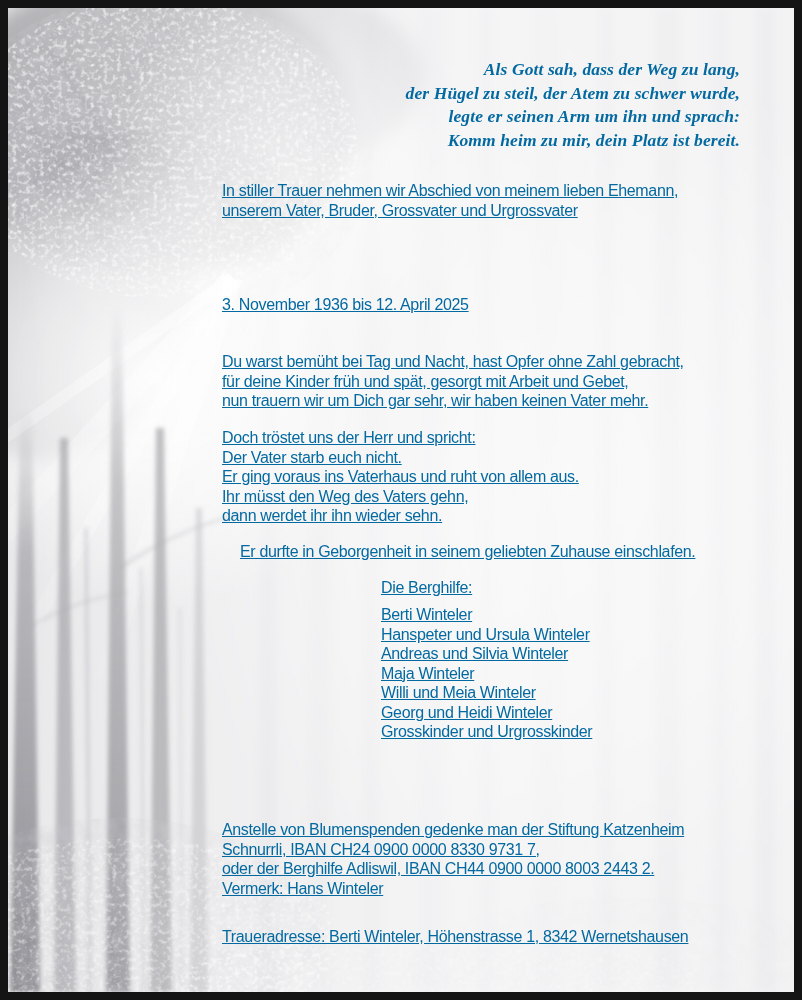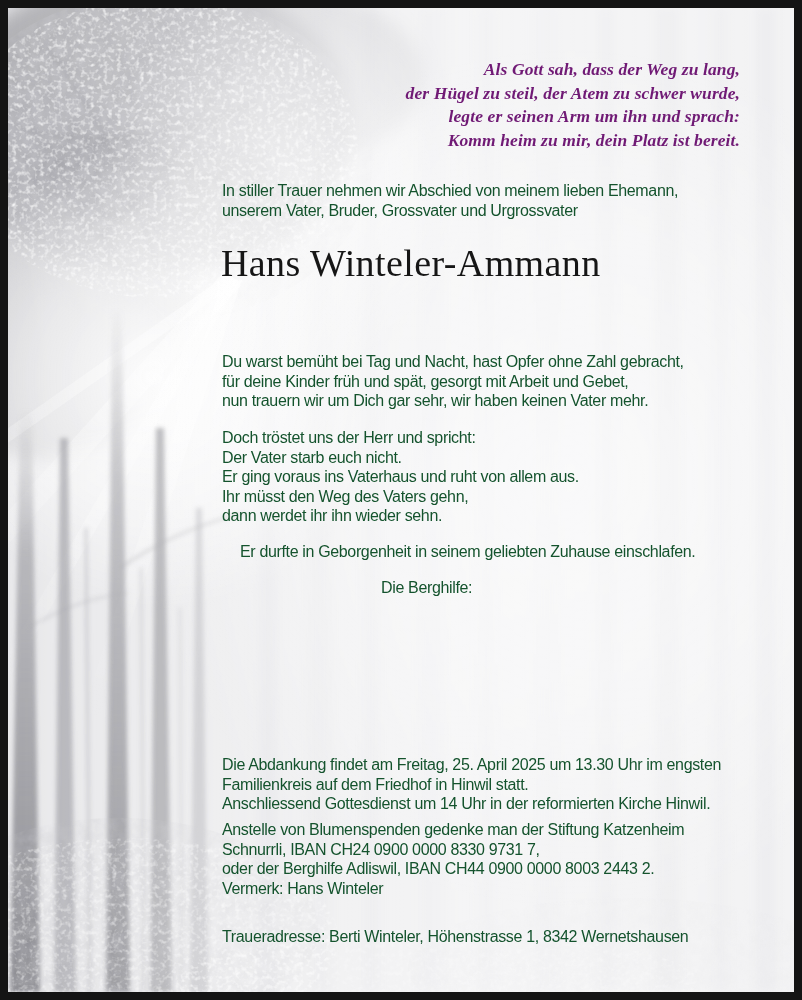--- a/index.html
+++ b/index.html
@@ -6,25 +6,25 @@
   .page{
     position:relative;
     width:802px;height:1000px;
     box-sizing:border-box;
     border:8px solid #141414;
     background:#e9e9eb;
     overflow:hidden;
     font-family:"Liberation Sans",sans-serif;
   }
   .bg{position:absolute;left:0;top:0;width:786px;height:984px;display:block;}
-  .txt{position:absolute;color:#14532d;font:400 16px/19.5px "Liberation Sans",sans-serif;letter-spacing:-0.35px;white-space:pre-line;}
+  .txt{position:absolute;color:#0369a1;font:400 16px/19.5px "Liberation Sans",sans-serif;letter-spacing:-0.35px;white-space:pre-line;text-decoration:underline;}
   .poem{
     position:absolute;top:50px;right:54px;text-align:right;
     font:italic 600 17.5px/23.5px "Liberation Serif",serif;
-    letter-spacing:0.1px;color:#701a75;white-space:pre-line;
+    letter-spacing:0.1px;color:#0369a1;white-space:pre-line;
   }
   .intro{top:173px;left:214px;}
   .name{
     position:absolute;top:234px;left:213px;margin:0;
     font:400 38px/1.15 "Liberation Serif",serif;
     letter-spacing:0.4px;color:#161616;white-space:nowrap;
   }
   .dates{top:287px;left:214px;}
   .verse1{top:344px;left:214px;}
   .verse2{top:420px;left:214px;}
@@ -152,37 +152,41 @@
   </svg>
 
   <div class="poem">Als Gott sah, dass der Weg zu lang,
 der Hügel zu steil, der Atem zu schwer wurde,
 legte er seinen Arm um ihn und sprach:
 Komm heim zu mir, dein Platz ist bereit.</div>
 
   <div class="txt intro">In stiller Trauer nehmen wir Abschied von meinem lieben Ehemann,
 unserem Vater, Bruder, Grossvater und Urgrossvater</div>
 
-  <h1 class="name">Hans Winteler-Ammann</h1>
+  <div class="txt dates">3. November 1936 bis 12. April 2025</div>
 
   <div class="txt verse2">Doch tröstet uns der Herr und spricht:
 Der Vater starb euch nicht.
 Er ging voraus ins Vaterhaus und ruht von allem aus.
 Ihr müsst den Weg des Vaters gehn,
 dann werdet ihr ihn wieder sehn.</div>
   <div class="txt verse1">Du warst bemüht bei Tag und Nacht, hast Opfer ohne Zahl gebracht,
 für deine Kinder früh und spät, gesorgt mit Arbeit und Gebet,
 nun trauern wir um Dich gar sehr, wir haben keinen Vater mehr.</div>
 
   <div class="txt closing">Er durfte in Geborgenheit in seinem geliebten Zuhause einschlafen.</div>
 
   <div class="txt mourners-heading">Die Berghilfe:</div>
+  <div class="txt mourners-list">Berti Winteler
+Hanspeter und Ursula Winteler
+Andreas und Silvia Winteler
+Maja Winteler
+Willi und Meia Winteler
+Georg und Heidi Winteler
+Grosskinder und Urgrosskinder</div>
 
-  <div class="txt funeral">Die Abdankung findet am Freitag, 25. April 2025 um 13.30 Uhr im engsten
-Familienkreis auf dem Friedhof in Hinwil statt.
-Anschliessend Gottesdienst um 14 Uhr in der reformierten Kirche Hinwil.</div>
   <div class="txt donations">Anstelle von Blumenspenden gedenke man der Stiftung Katzenheim
 Schnurrli, IBAN CH24 0900 0000 8330 9731 7,
 oder der Berghilfe Adliswil, IBAN CH44 0900 0000 8003 2443 2.
 Vermerk: Hans Winteler</div>
   <div class="txt address">Traueradresse: Berti Winteler, Höhenstrasse 1, 8342 Wernetshausen</div>
 
 </div>
 
 </body></html>

